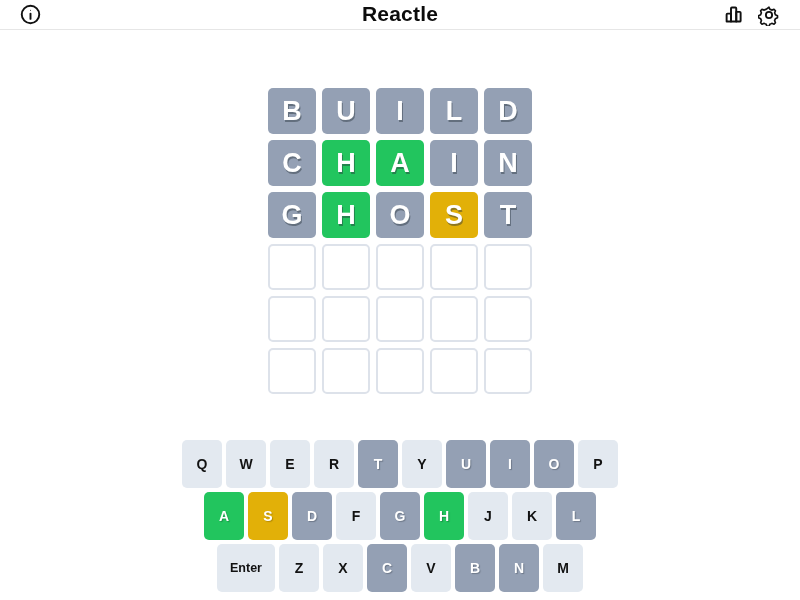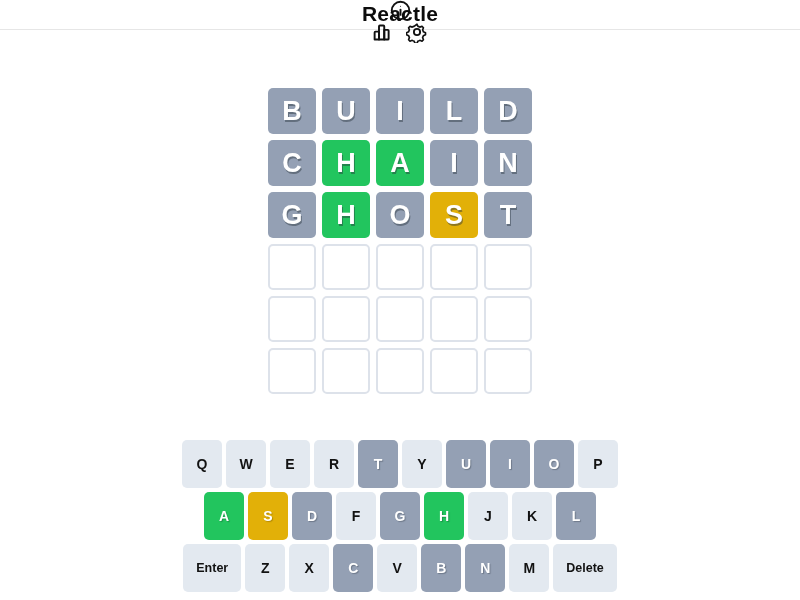--- a/index.html
+++ b/index.html
@@ -5,21 +5,20 @@
   * { box-sizing: border-box; margin: 0; padding: 0; }
   html, body { width: 800px; height: 600px; background: #ffffff; overflow: hidden;
     font-family: "Liberation Sans", sans-serif; }
 
   
   .header {
     position: relative; height: 30px; width: 100%;
     border-bottom: 1px solid #e6e6e6;
     display: flex; align-items: center; justify-content: space-between;
     padding: 0 20px;
-    flex-direction: column;
   }
   .header .title {
     position: absolute; left: 0; right: 0; top: 2px; text-align: center;
     font-size: 21px; font-weight: bold; color: #0c0c0c; letter-spacing: 0.2px;
     pointer-events: none;
   }
   .icon-btn { background: none; border: none; cursor: pointer; padding: 0;
     display: flex; align-items: center; justify-content: center; color: #111; }
   .right-icons { display: flex; gap: 13px; align-items: center; }
 
@@ -161,15 +160,14 @@
     </div>
     <div class="kb-row">
       <button class="key wide">Enter</button>
       <button class="key">Z</button>
       <button class="key">X</button>
       <button class="key absent">C</button>
       <button class="key">V</button>
       <button class="key absent">B</button>
       <button class="key absent">N</button>
       <button class="key">M</button>
-      <button class="key wide">Delete</button>
     </div>
   </div>
 
 </body></html>

